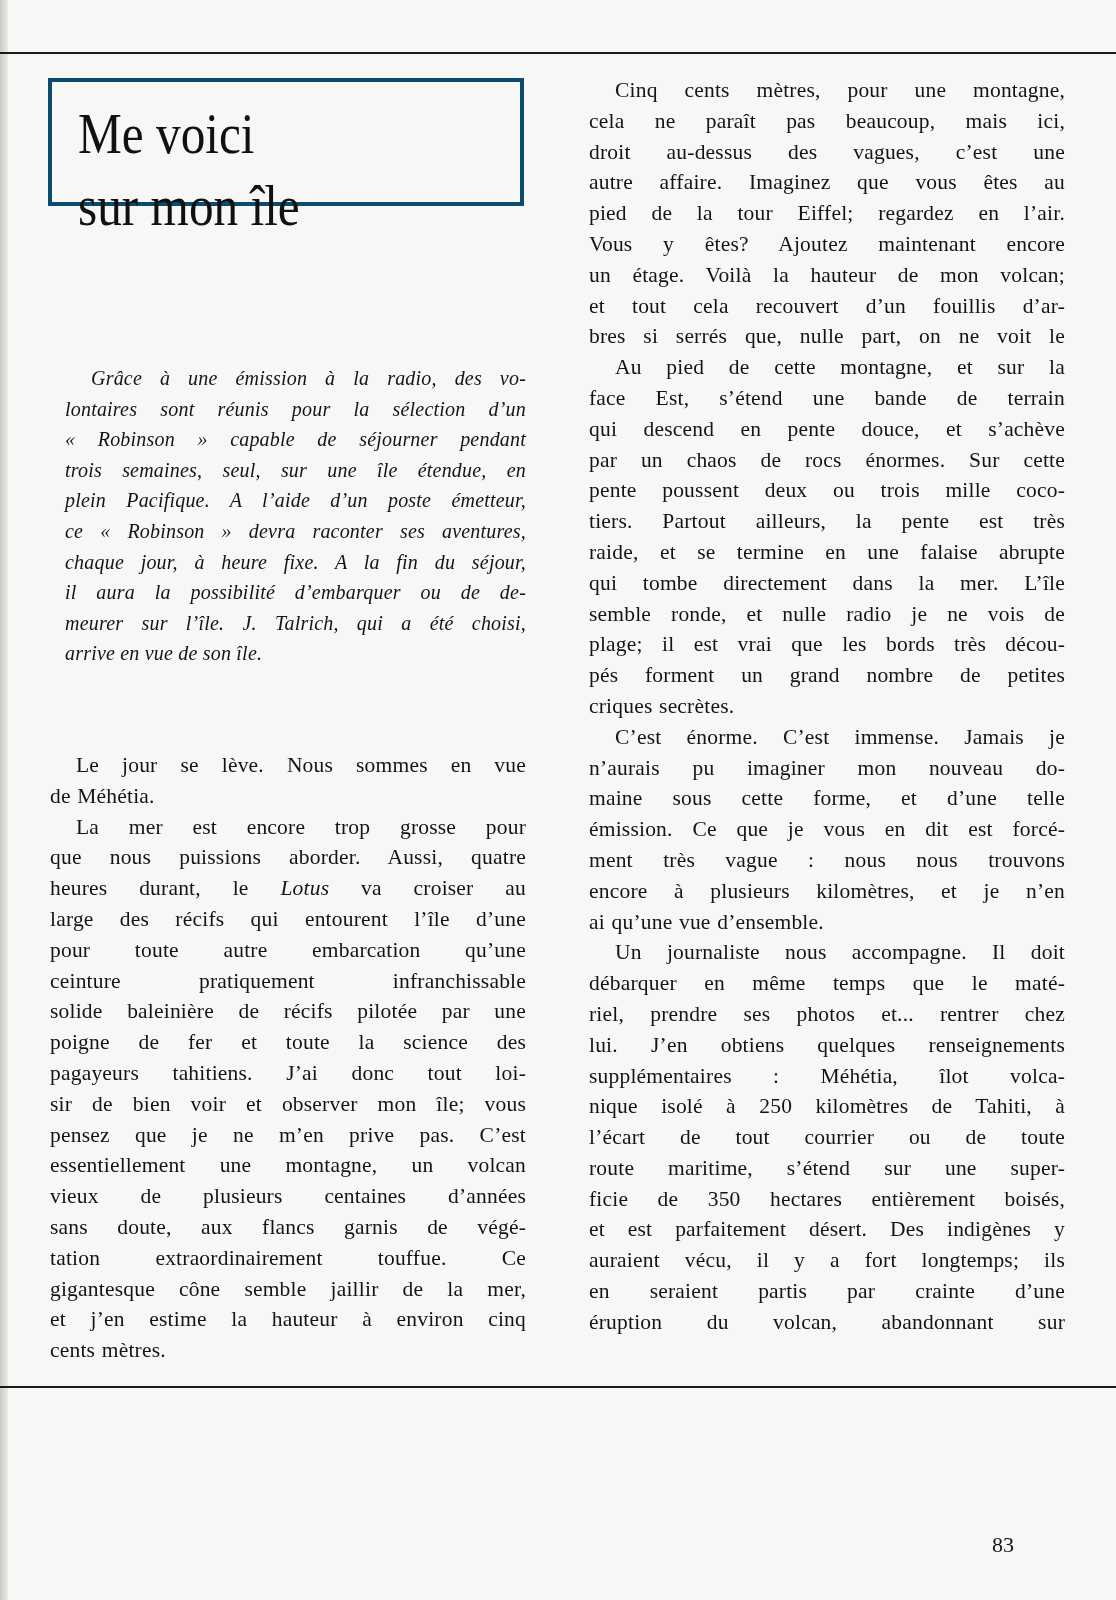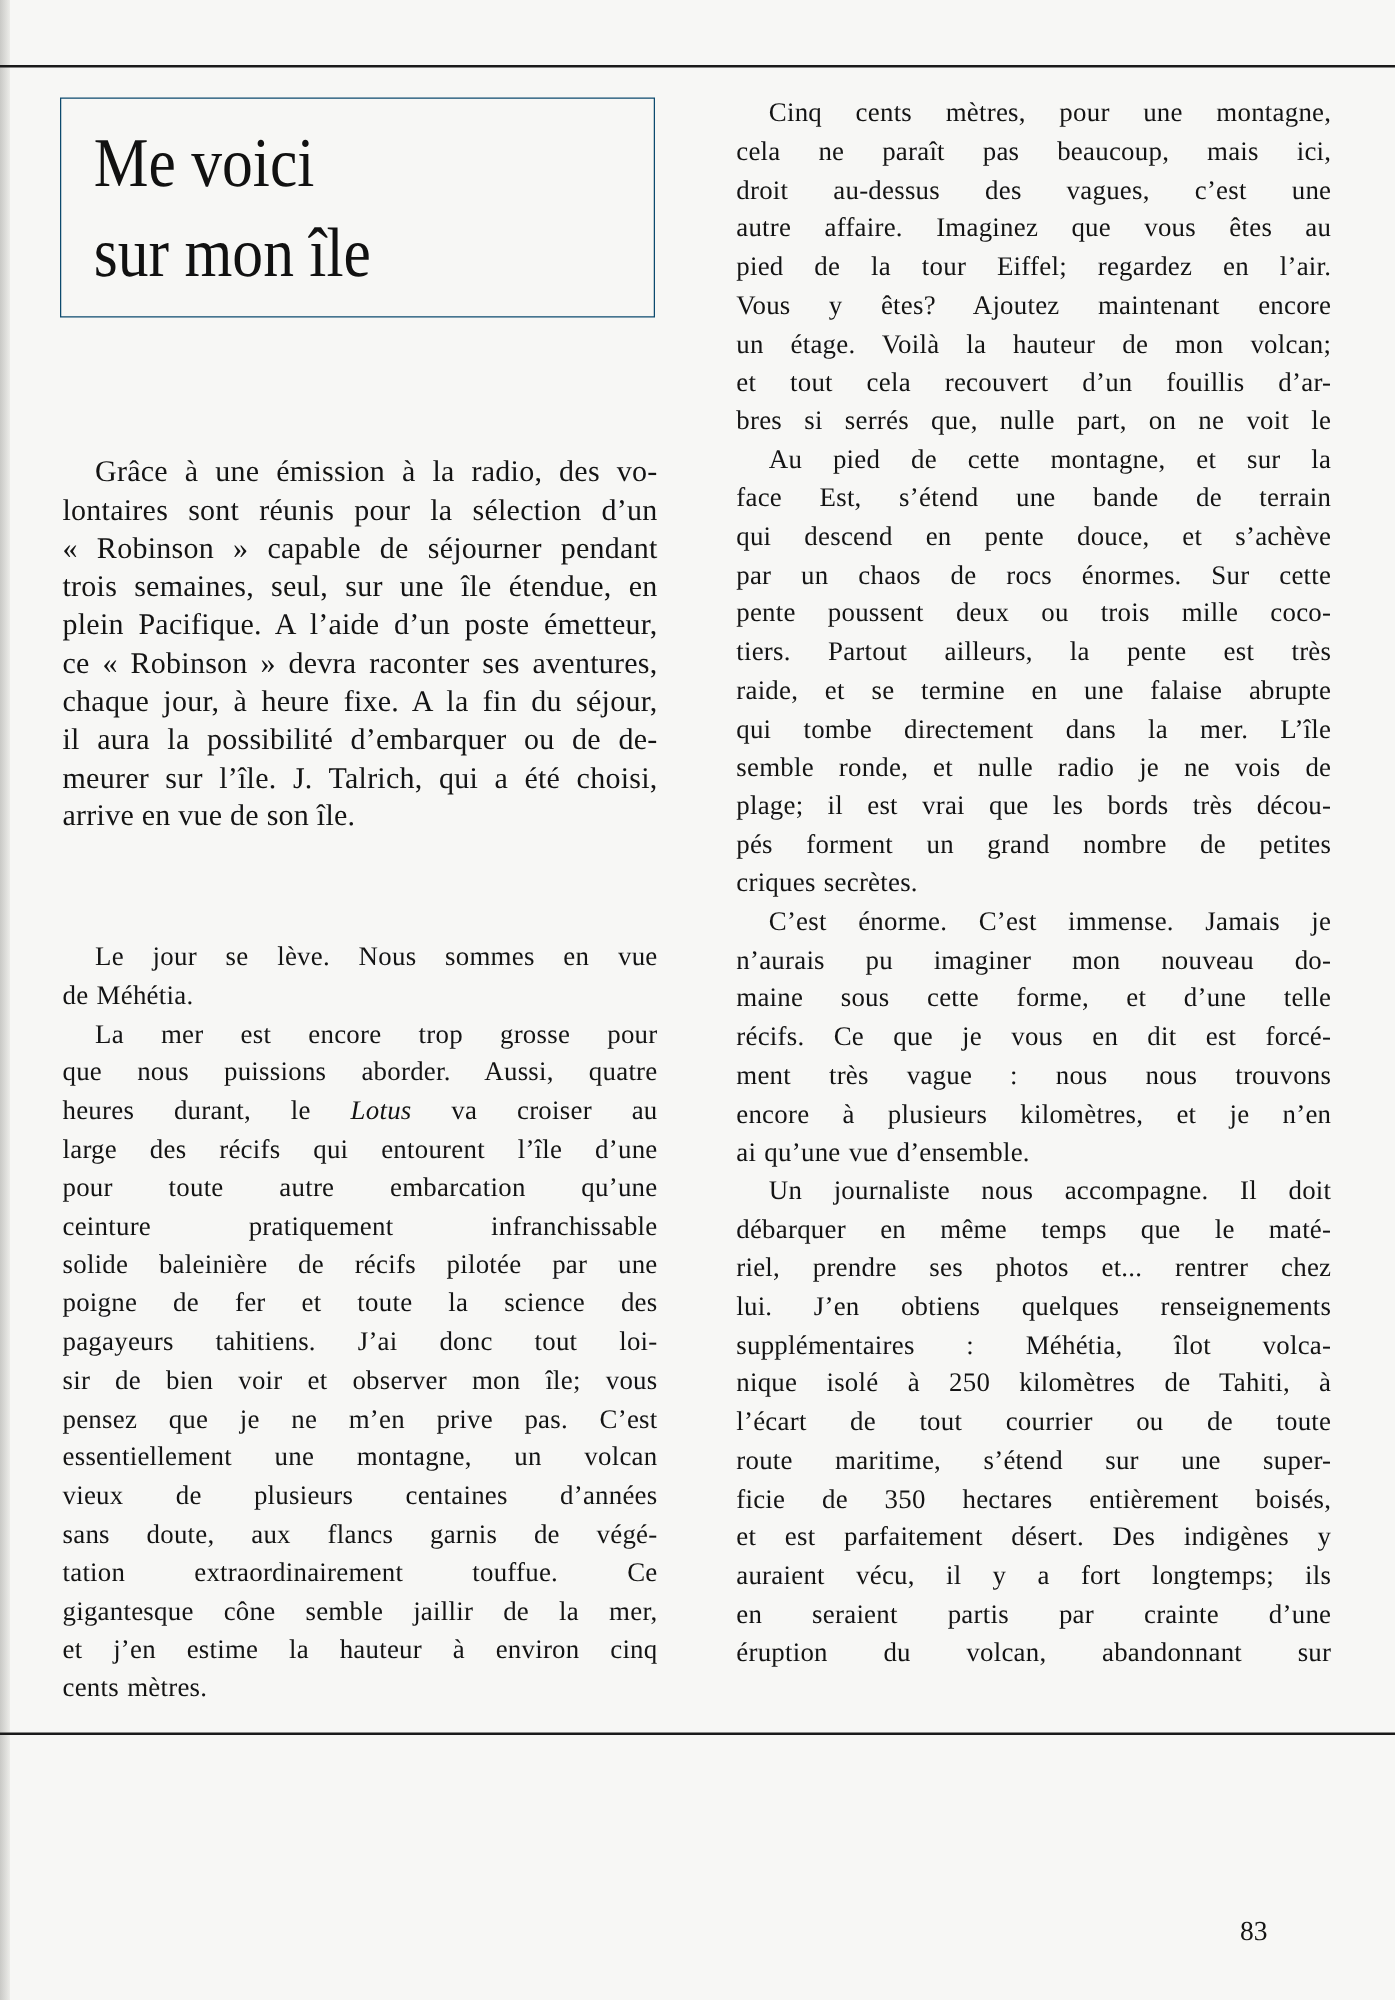--- a/index.html
+++ b/index.html
@@ -11,22 +11,22 @@
   }
   .left-edge {
     position: absolute; left: 0; top: 0; width: 8px; height: 1600px;
     background: linear-gradient(to right, #c9c9c6, #ecece9);
   }
   .rule { position: absolute; left: 0; width: 1116px; height: 2px; background: #1a1a1a; }
   .rule-top { top: 52px; }
   .rule-bottom { top: 1386px; }
 
   .title-box {
-    position: absolute; left: 48px; top: 78px; width: 476px; height: 176px;
-    border: 1px solid #0c4a6e; box-sizing: border-box;
+    position: absolute; left: 48px; top: 78px; width: 476px; height: 128px;
+    border: 4px solid #0c4a6e; box-sizing: border-box;
   }
   .title-line {
     position: absolute; left: 26px; font-family: "Liberation Serif", serif;
     font-size: 56px; line-height: 56px; color: #111; white-space: nowrap;
     transform: scaleX(0.88); transform-origin: left center;
   }
   .title-line.l1 { top: 24px; }
   .title-line.l2 { top: 96px; }
 
   .col { position: absolute; }
@@ -34,21 +34,21 @@
   .col-left { left: 50px; top: 750px; width: 476px; }
   .col-right { left: 589px; top: 75px; width: 476px; }
 
   .ln {
     height: 30.8px; line-height: 30.8px; font-size: 21.5px;
     text-align: justify; text-align-last: justify; white-space: nowrap;
     font-family: "Liberation Serif", serif; letter-spacing: 0.2px;
   }
   .ln.last { text-align-last: left; }
   .ln.ind { text-indent: 26px; }
-  .col-intro .ln { font-size: 24px; height: 30.6px; line-height: 30.6px; }
+  .col-intro .ln { font-style: italic; font-size: 20px; height: 30.6px; line-height: 30.6px; margin-left: 15px; }
   .col-left .ln, .col-right .ln { word-spacing: 1px; }
   em.it { font-style: italic; }
 
   .page-number {
     position: absolute; left: 992px; top: 1532px; font-size: 22px;
     font-family: "Liberation Serif", serif; color: #141414;
   }
 </style>
 </head>
 <body>
@@ -115,21 +115,21 @@
   <div class="ln">tiers. Partout ailleurs, la pente est très</div>
   <div class="ln">raide, et se termine en une falaise abrupte</div>
   <div class="ln">qui tombe directement dans la mer. L’île</div>
   <div class="ln">semble ronde, et nulle radio je ne vois de</div>
   <div class="ln">plage; il est vrai que les bords très décou-</div>
   <div class="ln">pés forment un grand nombre de petites</div>
   <div class="ln last">criques secrètes.</div>
   <div class="ln ind">C’est énorme. C’est immense. Jamais je</div>
   <div class="ln">n’aurais pu imaginer mon nouveau do-</div>
   <div class="ln">maine sous cette forme, et d’une telle</div>
-  <div class="ln">récifs. Ce que je vous en dit est forcé-</div>
+  <div class="ln">émission. Ce que je vous en dit est forcé-</div>
   <div class="ln">ment très vague : nous nous trouvons</div>
   <div class="ln">encore à plusieurs kilomètres, et je n’en</div>
   <div class="ln last">ai qu’une vue d’ensemble.</div>
   <div class="ln ind">Un journaliste nous accompagne. Il doit</div>
   <div class="ln">débarquer en même temps que le maté-</div>
   <div class="ln">riel, prendre ses photos et... rentrer chez</div>
   <div class="ln">lui. J’en obtiens quelques renseignements</div>
   <div class="ln">supplémentaires : Méhétia, îlot volca-</div>
   <div class="ln">nique isolé à 250 kilomètres de Tahiti, à</div>
   <div class="ln">l’écart de tout courrier ou de toute</div>

